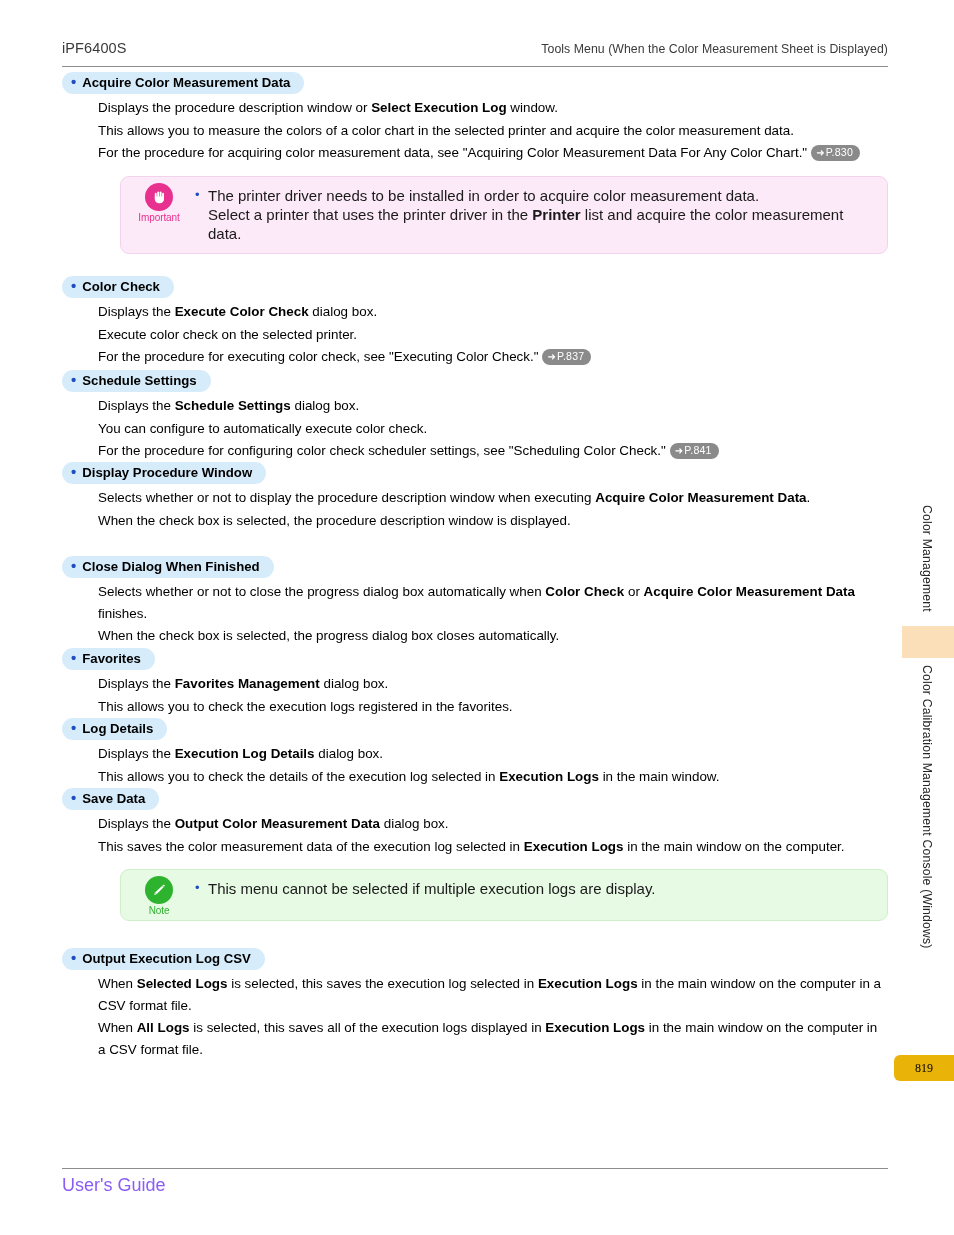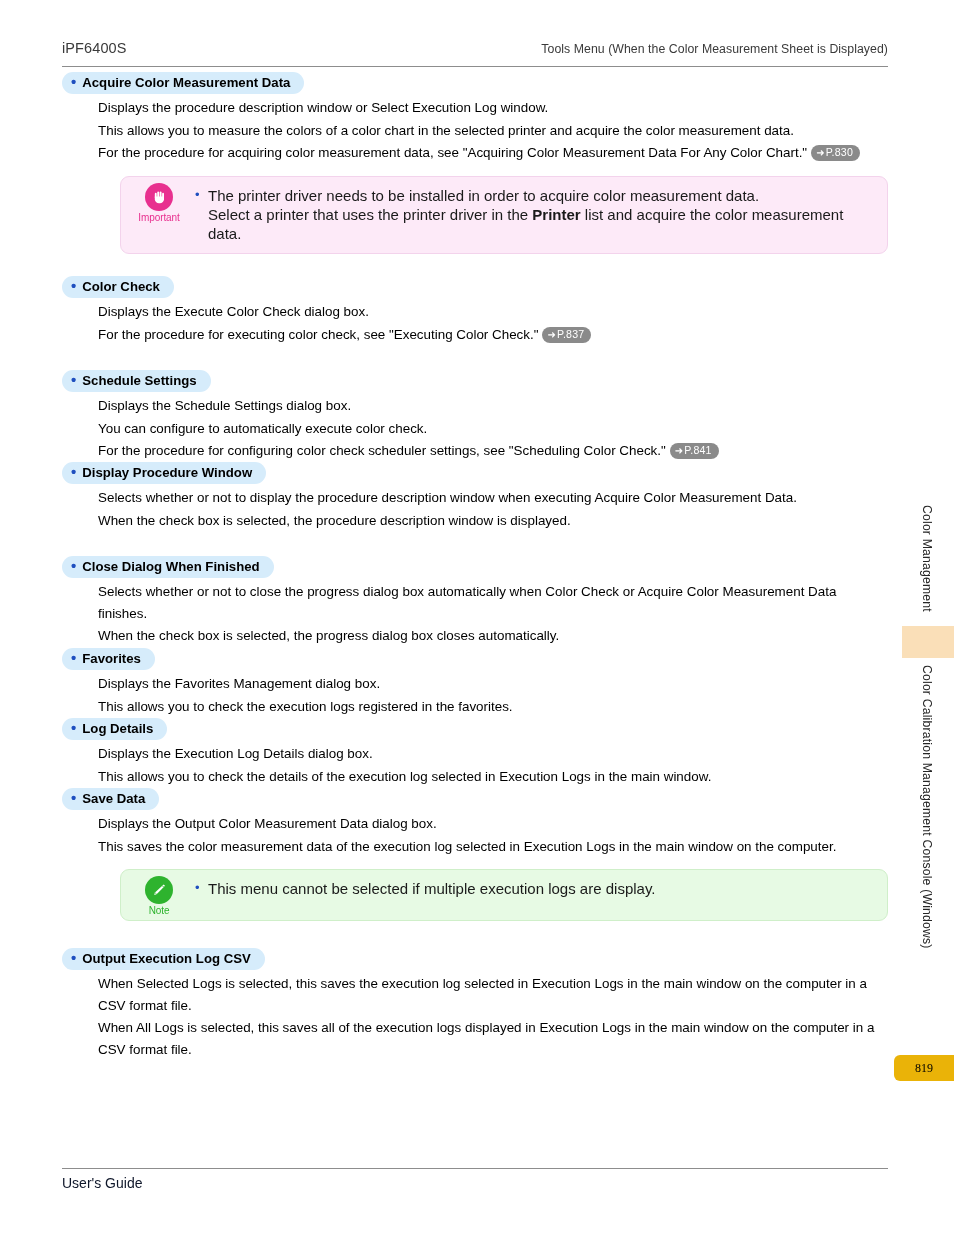--- a/index.html
+++ b/index.html
@@ -91,21 +91,21 @@
     padding-left: 36px;
   }
   .p {
     font-size: 13.4px;
     line-height: 21.5px;
     color: #000000;
     margin: 0 0 0 0;
     text-indent: 0;
   }
   .p + .p { margin-top: 1px; }
-  .p b { font-weight: normal; }
+  .p b { font-weight: bold; }
 
   
   .ref {
     display: inline-block;
     background: #8a8a8a;
     color: #ffffff;
     border-radius: 8px;
     font-size: 10.6px;
     line-height: 13px;
     padding: 1px 7px 2px 5px;
@@ -245,22 +245,22 @@
     left: 62px;
     top: 1168px;
     width: 826px;
     height: 1px;
     background: #8d8d8d;
   }
   .footer-text {
     position: absolute;
     left: 62px;
     top: 1175px;
-    font-size: 14px;
-    color: #0f172a;
+    font-size: 18px;
+    color: #8b5cf6;
     text-align: center;
   }
 
   
   .sec-acquire   { position: absolute; left: 0; top: 0px;    width: 826px; }
   .sec-colorchk  { position: absolute; left: 0; top: 204px;  width: 826px; }
   .sec-schedule  { position: absolute; left: 0; top: 298px;  width: 826px; }
   .sec-display   { position: absolute; left: 0; top: 390px;  width: 826px; }
   .sec-close     { position: absolute; left: 0; top: 484px;  width: 826px; }
   .sec-fav       { position: absolute; left: 0; top: 576px;  width: 826px; }
@@ -313,20 +313,21 @@
         </div>
       </div>
     </div>
 
     <div class="sec sec-colorchk">
       <div class="pill">
         <span class="dot">•</span><span>Color Check</span>
       </div>
       <div class="body-block">
         <div class="p"><span>Displays the </span><b>Execute Color Check</b><span> dialog box.</span></div>
+        <div class="p">Execute color check on the selected printer.</div>
         <div class="p"><span>For the procedure for executing color check, see "Executing Color Check."</span><span class="ref"><span class="arr">➜</span><span>P.837</span></span></div>
       </div>
     </div>
 
     <div class="sec sec-schedule">
       <div class="pill">
         <span class="dot">•</span><span>Schedule Settings</span>
       </div>
       <div class="body-block">
         <div class="p"><span>Displays the </span><b>Schedule Settings</b><span> dialog box.</span></div>

